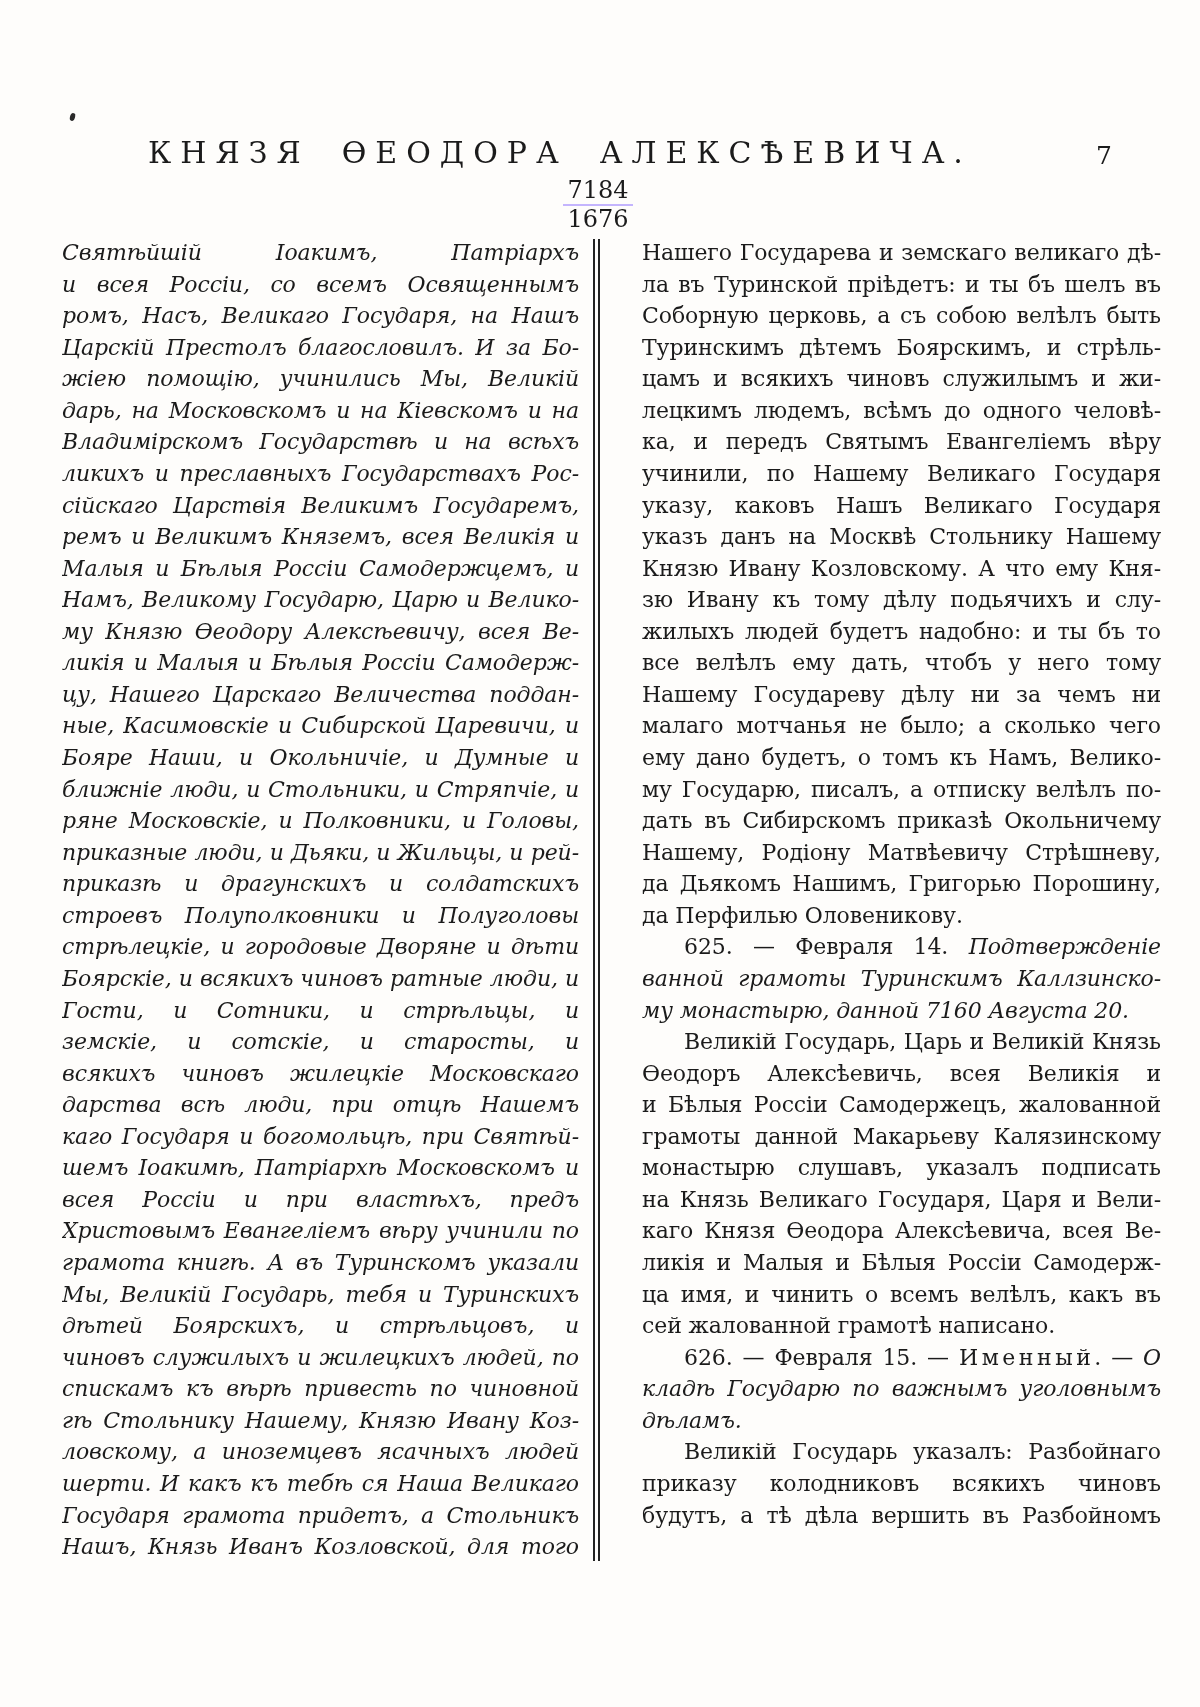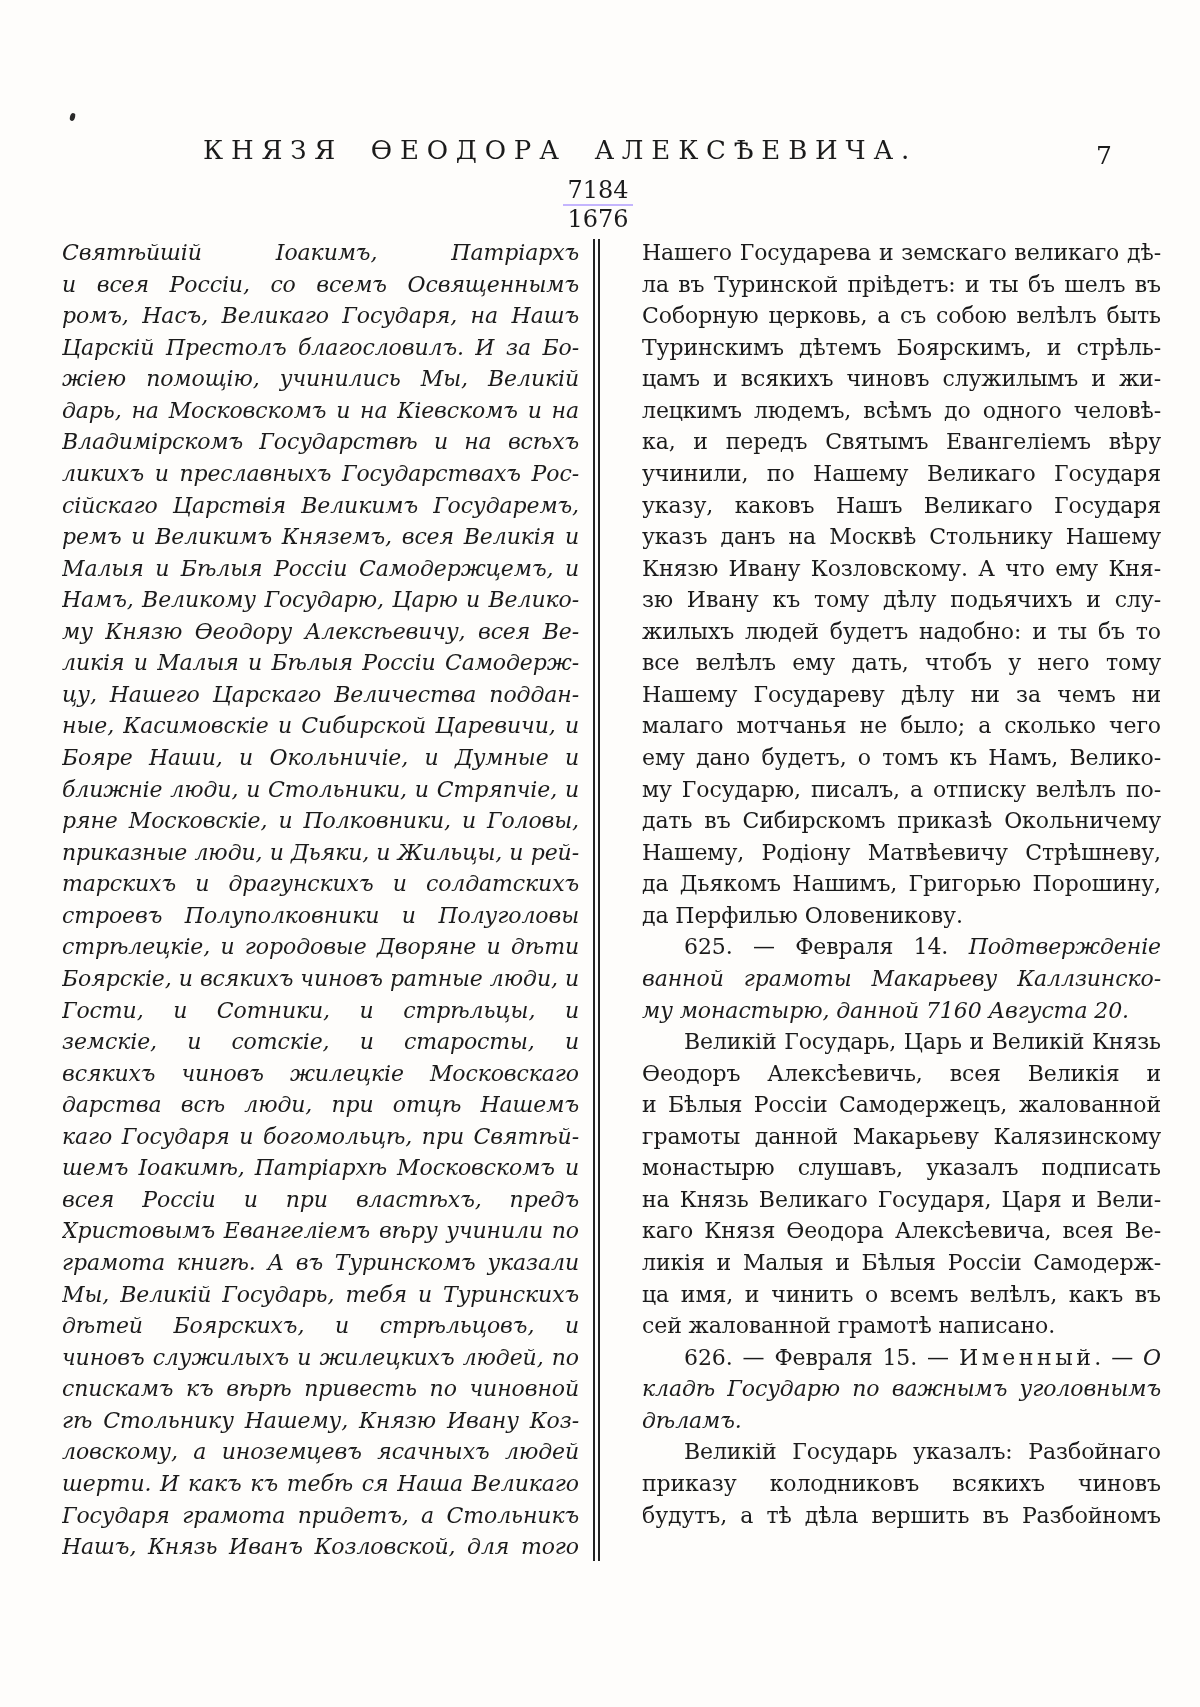--- a/index.html
+++ b/index.html
@@ -11,21 +11,21 @@
     font-family:"DejaVu Serif","Liberation Serif",serif;
     color:#1b1b1b;
     overflow:hidden;
   }
   .speck{
     position:absolute;left:70px;top:113px;width:5px;height:8px;
     background:#2a2a2a;border-radius:60% 40% 50% 50%;transform:rotate(14deg);
   }
   .running-title{
     position:absolute;top:135px;left:40px;width:1040px;
-    text-align:center;font-size:26px;letter-spacing:0.30em;word-spacing:0.45em;
+    text-align:center;font-size:30px;letter-spacing:0.30em;word-spacing:0.45em;
     white-space:nowrap;
   }
   .page-number{
     position:absolute;top:141px;left:1096px;font-size:25px;
   }
   .year-fraction{
     position:absolute;top:177px;left:538px;width:120px;
     text-align:center;font-size:24px;line-height:26px;
   }
   .frac-num{display:inline-block;border-bottom:2px solid #c4b5fd;padding:0 4px 1px;}
@@ -81,21 +81,21 @@
       <div class="line">Малыя и Бѣлыя Россіи Самодержцемъ, и</div>
       <div class="line">Намъ, Великому Государю, Царю и Велико-</div>
       <div class="line">му Князю Ѳеодору Алексѣевичу, всея Ве-</div>
       <div class="line">ликія и Малыя и Бѣлыя Россіи Самодерж-</div>
       <div class="line">цу, Нашего Царскаго Величества поддан-</div>
       <div class="line">ные, Касимовскіе и Сибирской Царевичи, и</div>
       <div class="line">Бояре Наши, и Окольничіе, и Думные и</div>
       <div class="line">ближніе люди, и Стольники, и Стряпчіе, и Дво-</div>
       <div class="line">ряне Московскіе, и Полковники, и Головы, и</div>
       <div class="line">приказные люди, и Дьяки, и Жильцы, и рей-</div>
-      <div class="line">тарскихъ и драгунскихъ и солдатскихъ</div>
+      <div class="line">приказѣ и драгунскихъ и солдатскихъ</div>
       <div class="line">строевъ Полуполковники и Полуголовы</div>
       <div class="line">стрѣлецкіе, и городовые Дворяне и дѣти</div>
       <div class="line">Боярскіе, и всякихъ чиновъ ратные люди, и</div>
       <div class="line">Гости, и Сотники, и стрѣльцы, и пушкари, и</div>
       <div class="line">земскіе, и сотскіе, и старосты, и торговые и</div>
       <div class="line">всякихъ чиновъ жилецкіе Московскаго Госу-</div>
       <div class="line">дарства всѣ люди, при отцѣ Нашемъ Вели-</div>
       <div class="line">каго Государя и богомольцѣ, при Святѣй-</div>
       <div class="line">шемъ Іоакимѣ, Патріархѣ Московскомъ и</div>
       <div class="line">всея Россіи и при властѣхъ, предъ Святымъ</div>
@@ -128,21 +128,21 @@
       <div class="line">все велѣлъ ему дать, чтобъ у него тому</div>
       <div class="line">Нашему Государеву дѣлу ни за чемъ ни</div>
       <div class="line">малаго мотчанья не было; а сколько чего</div>
       <div class="line">ему дано будетъ, о томъ къ Намъ, Велико-</div>
       <div class="line">му Государю, писалъ, а отписку велѣлъ по-</div>
       <div class="line">дать въ Сибирскомъ приказѣ Окольничему</div>
       <div class="line">Нашему, Родіону Матвѣевичу Стрѣшневу,</div>
       <div class="line">да Дьякомъ Нашимъ, Григорью Порошину,</div>
       <div class="line last">да Перфилью Оловеникову.</div>
       <div class="line ind"><span class="">625. — Февраля 14. </span><span class="it ">Подтвержденіе жало-</span></div>
-      <div class="line it">ванной грамоты Макарьеву Каллзинско-</div>
+      <div class="line it">ванной грамоты Туринскимъ Каллзинско-</div>
       <div class="line last it">му монастырю, данной 7160 Августа 20.</div>
       <div class="line ind">Великій Государь, Царь и Великій Князь</div>
       <div class="line">Ѳеодоръ Алексѣевичь, всея Великія и Малыя</div>
       <div class="line">и Бѣлыя Россіи Самодержецъ, жалованной</div>
       <div class="line">грамоты данной Макарьеву Калязинскому</div>
       <div class="line">монастырю слушавъ, указалъ подписать</div>
       <div class="line">на Князь Великаго Государя, Царя и Вели-</div>
       <div class="line">каго Князя Ѳеодора Алексѣевича, всея Ве-</div>
       <div class="line">ликія и Малыя и Бѣлыя Россіи Самодерж-</div>
       <div class="line">ца имя, и чинить о всемъ велѣлъ, какъ въ</div>

